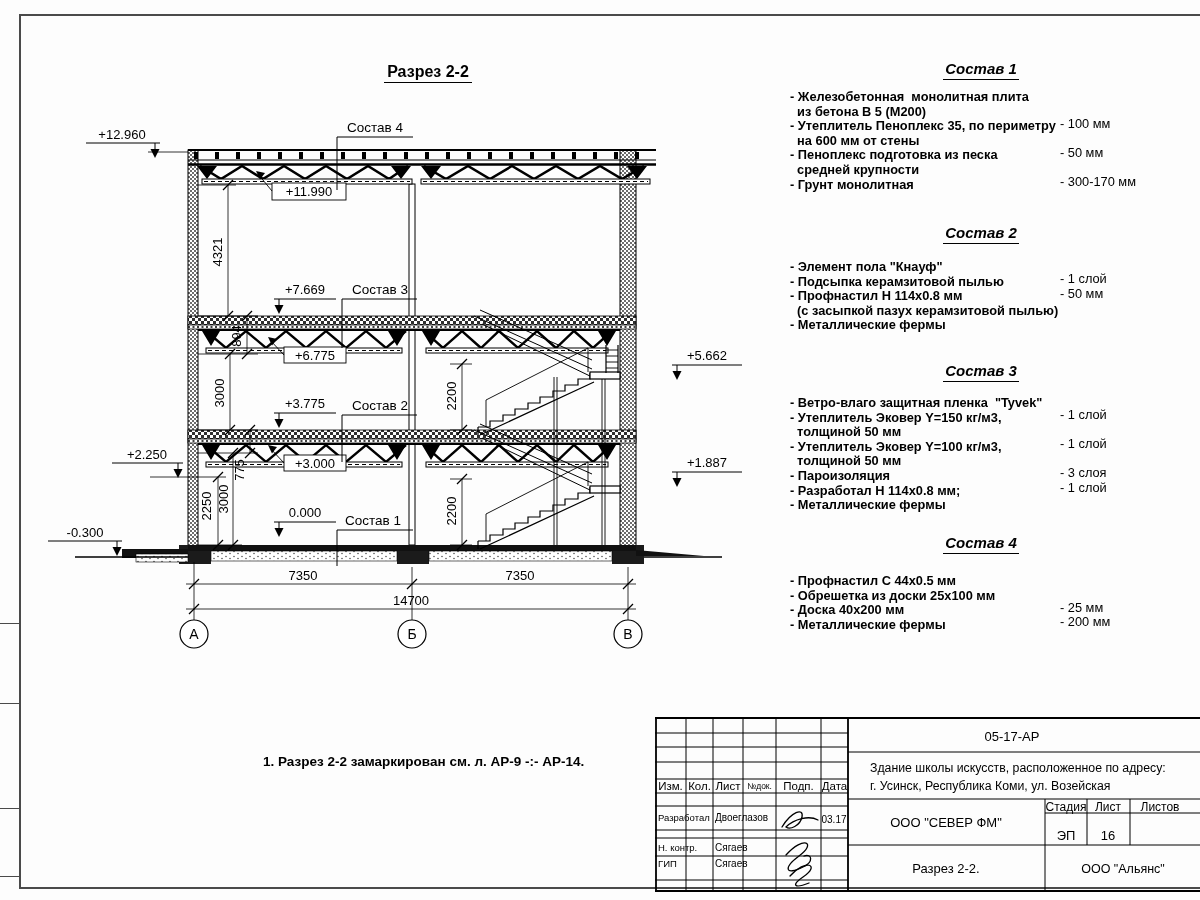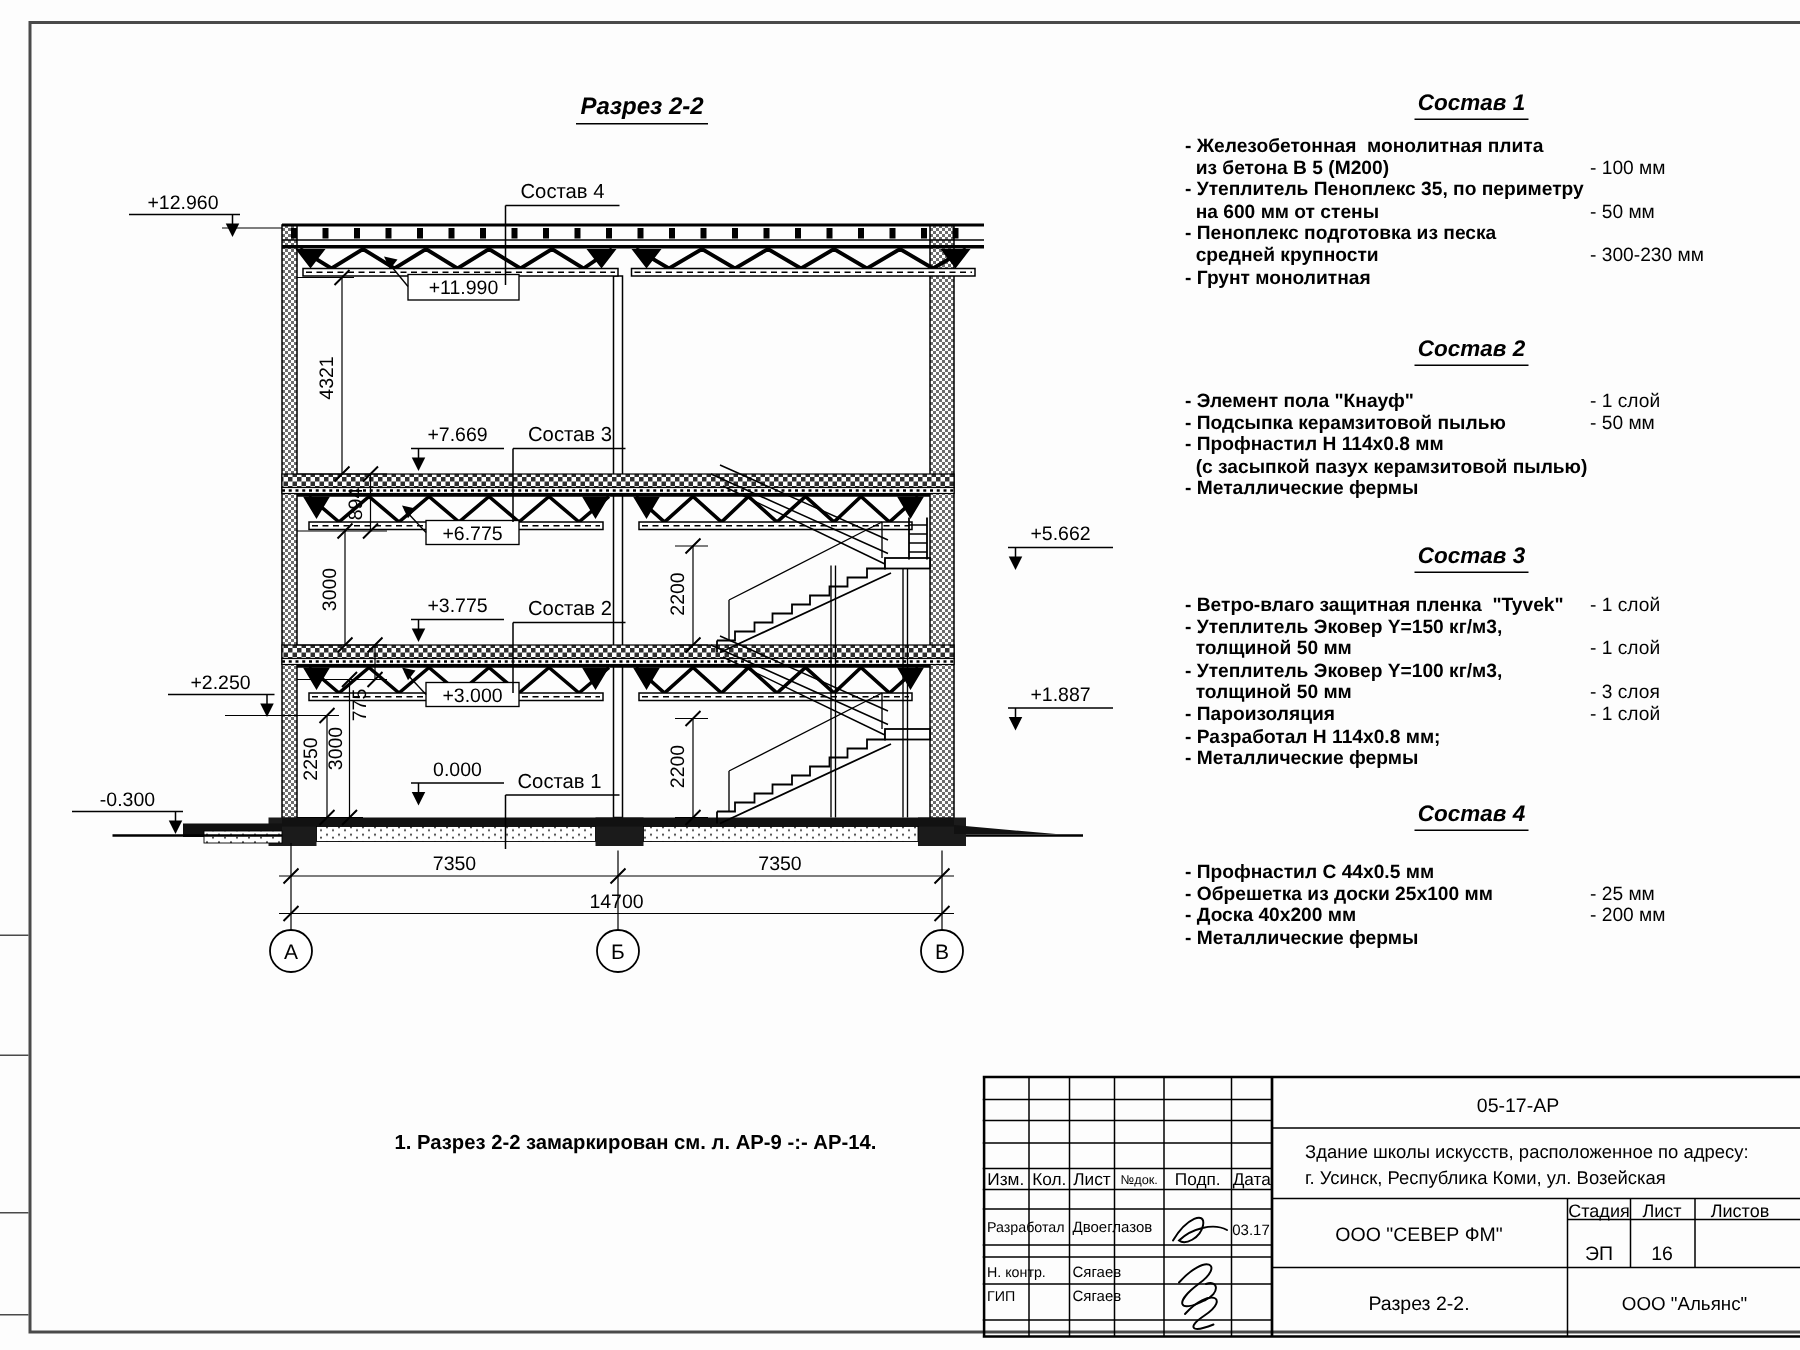--- a/index.html
+++ b/index.html
@@ -2,30 +2,30 @@
 <html><head>
 <meta charset="utf-8">
 <style>
   html,body{margin:0;padding:0;width:1200px;height:900px;background:#fdfdfd;overflow:hidden;
     font-family:"Liberation Sans",sans-serif;color:#000;}
   .abs{position:absolute;}
   #sheet-frame{position:absolute;left:19px;top:14px;width:1190px;height:875px;
     border:2px solid #4a4a4a;box-sizing:border-box;}
   .filing-line{position:absolute;left:0;width:19px;height:1px;background:#4a4a4a;}
   #drawing-title{position:absolute;left:358px;top:63px;width:140px;text-align:center;
-    font-size:16px;font-weight:bold;font-style:italic;}
+    font-size:16px;font-weight:bold;}
   #drawing-title .u{border-bottom:1.6px solid #000;padding:0 3px 2px;}
   #note{position:absolute;left:263px;top:754px;font-size:13.5px;font-weight:bold;}
   .comp{position:absolute;left:790px;width:412px;font-size:12.8px;}
   .comp h3{margin:0 30px 0 0;text-align:center;font-size:15px;font-style:italic;font-weight:bold;}
   .comp h3 .u{border-bottom:1.4px solid #000;padding:0 2px 2px;}
   .comp .rows{position:absolute;left:0;right:0;}
   .comp .row{position:relative;line-height:14.6px;height:14.6px;}
   .comp .t{white-space:pre;font-weight:bold;}
-  .comp .v{position:absolute;left:270px;top:0;white-space:pre;text-align:right;}
+  .comp .v{position:absolute;left:270px;top:12px;white-space:pre;text-align:right;}
   svg text{font-family:"Liberation Sans",sans-serif;fill:#000;}
 </style>
 </head>
 <body>
 
 <div id="sheet-frame"></div>
 <div class="filing-line" style="top:623px"></div>
 <div class="filing-line" style="top:703px"></div>
 <div class="filing-line" style="top:808px"></div>
 <div class="filing-line" style="top:876px"></div>
@@ -231,21 +231,21 @@
 <div id="note">1. Разрез 2-2 замаркирован см. л. АР-9 -:- АР-14.</div>
 
 <div class="comp" style="top:60px">
   <h3><span class="u">Состав 1</span></h3>
   <div class="rows" style="top:30px">
     <div class="row"><span class="t">- Железобетонная  монолитная плита</span><span class="v"></span></div>
     <div class="row"><span class="t">  из бетона В 5 (М200)</span><span class="v">- 100 мм</span></div>
     <div class="row"><span class="t">- Утеплитель Пеноплекс 35, по периметру</span><span class="v"></span></div>
     <div class="row"><span class="t">  на 600 мм от стены</span><span class="v">- 50 мм</span></div>
     <div class="row"><span class="t">- Пеноплекс подготовка из песка</span><span class="v"></span></div>
-    <div class="row"><span class="t">  средней крупности</span><span class="v">- 300-230 мм</span></div>
+    <div class="row"><span class="t">  средней крупности</span><span class="v">- 300-170 мм</span></div>
     <div class="row"><span class="t">- Грунт монолитная</span><span class="v"></span></div>
   </div>
 </div>
 
 <div class="comp" style="top:224px">
   <h3><span class="u">Состав 2</span></h3>
   <div class="rows" style="top:36px">
     <div class="row"><span class="t">- Элемент пола "Кнауф"</span><span class="v">- 1 слой</span></div>
     <div class="row"><span class="t">- Подсыпка керамзитовой пылью</span><span class="v">- 50 мм</span></div>
     <div class="row"><span class="t">- Профнастил Н 114х0.8 мм</span><span class="v"></span></div>

